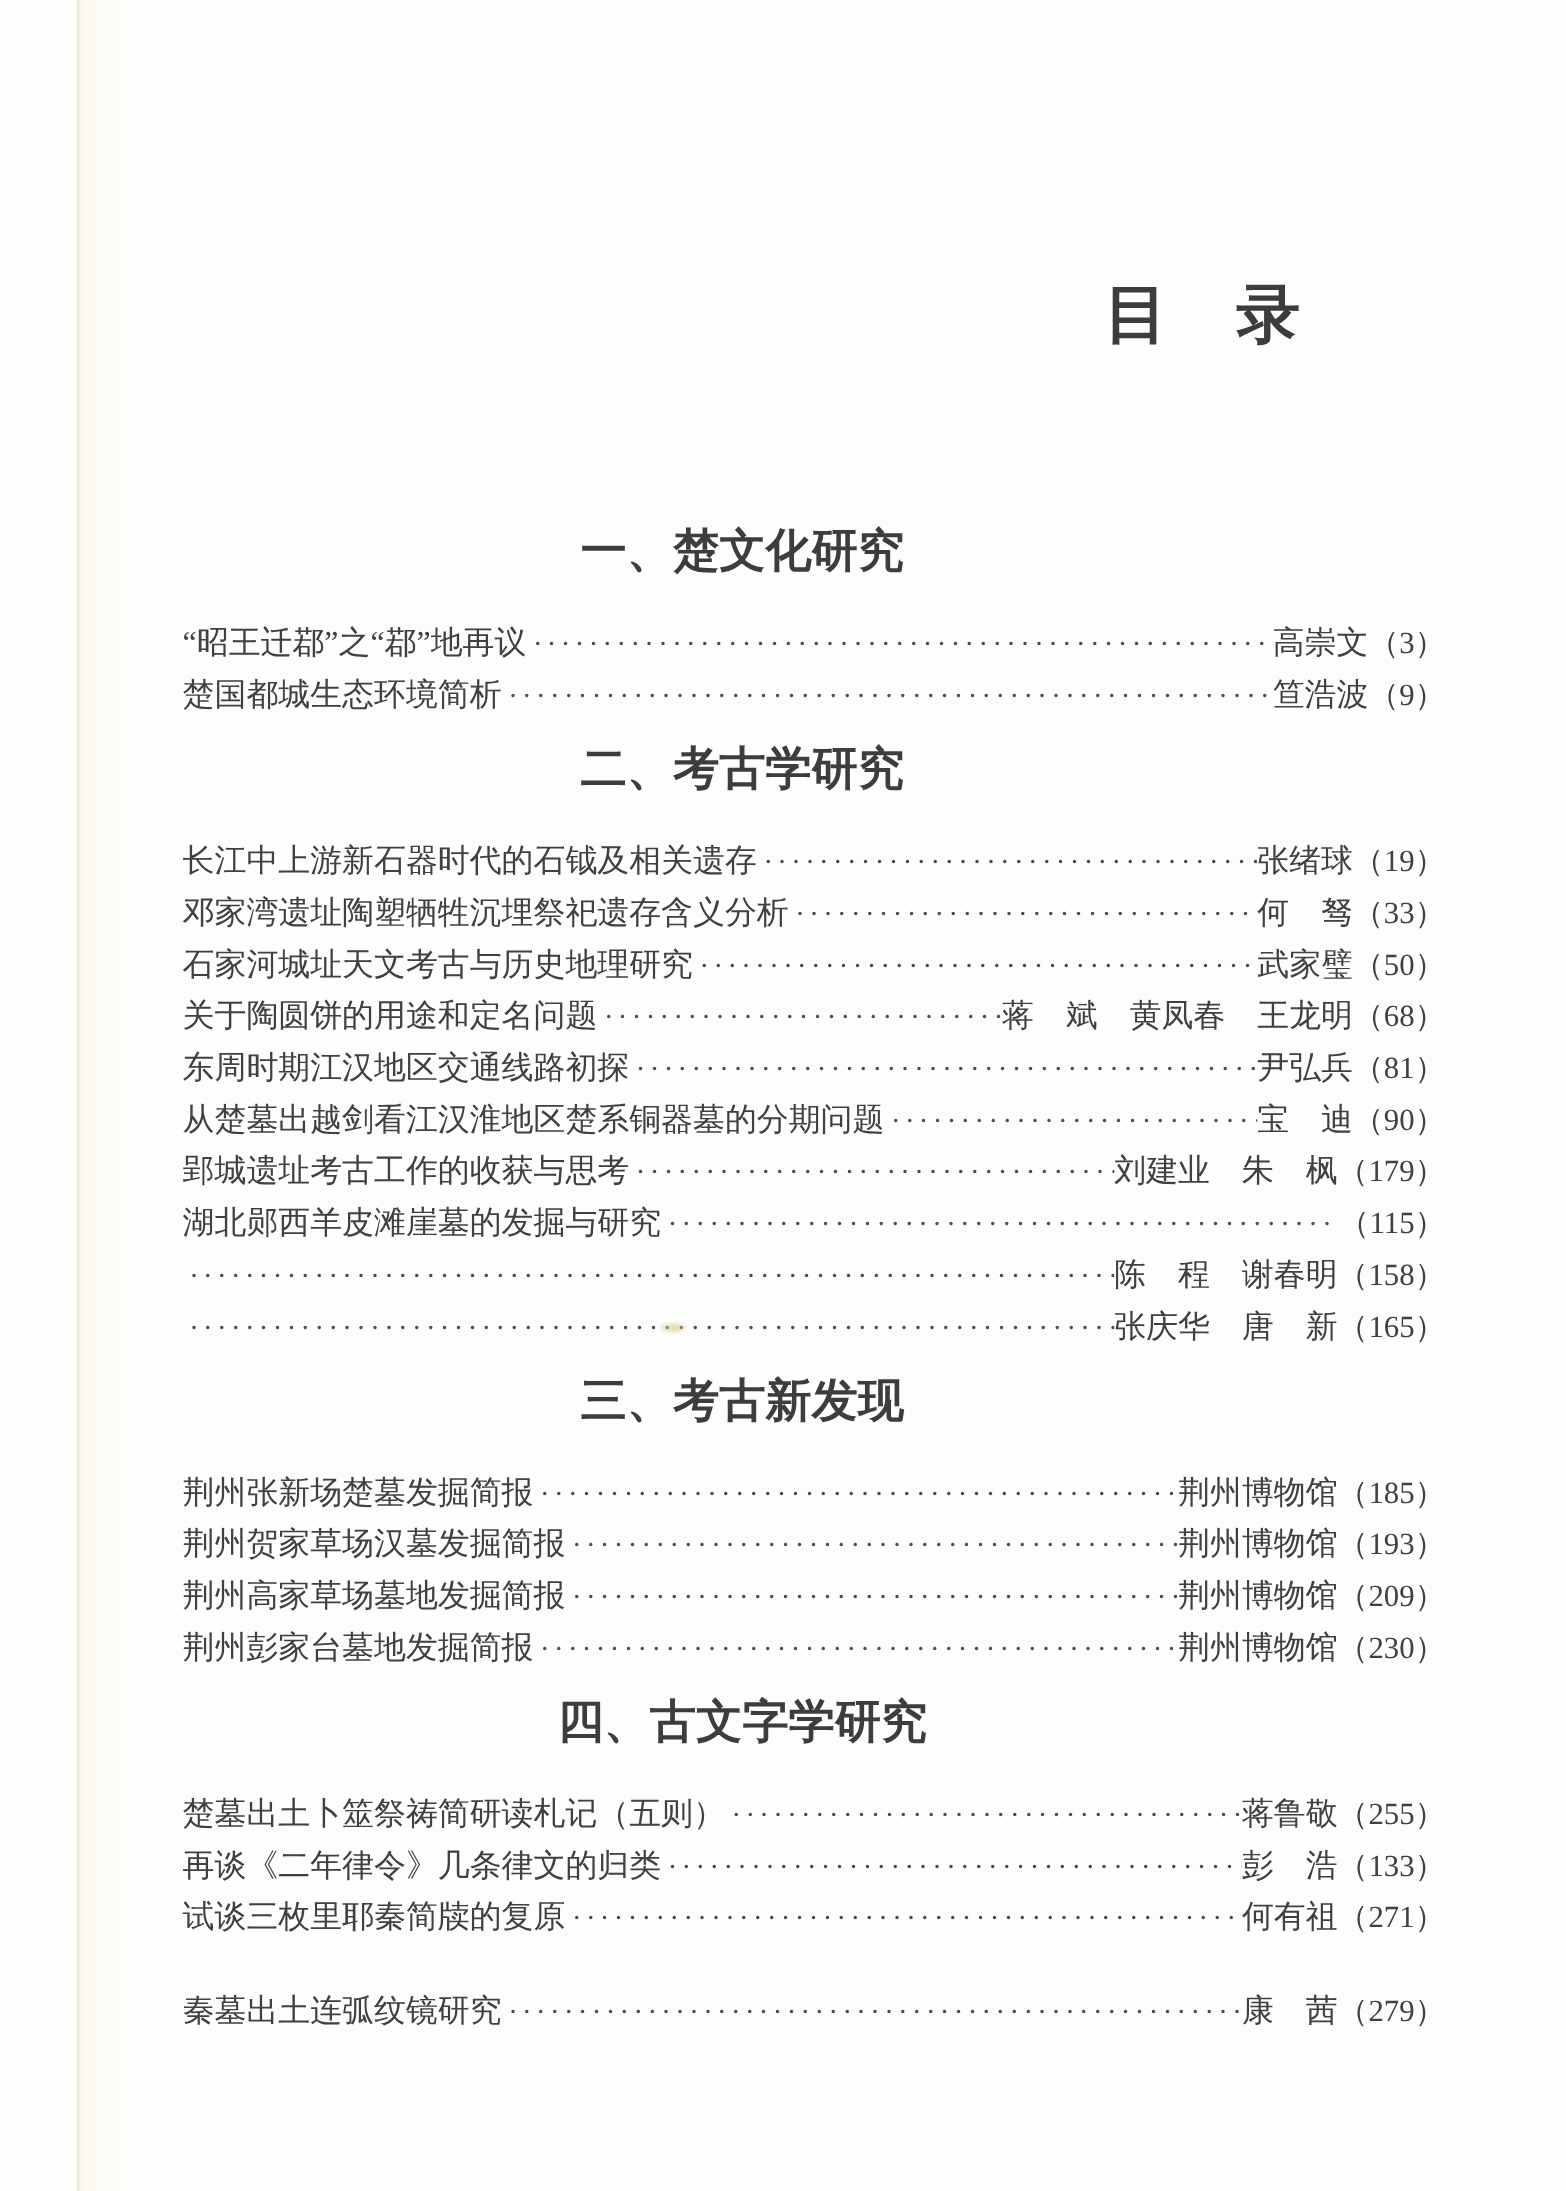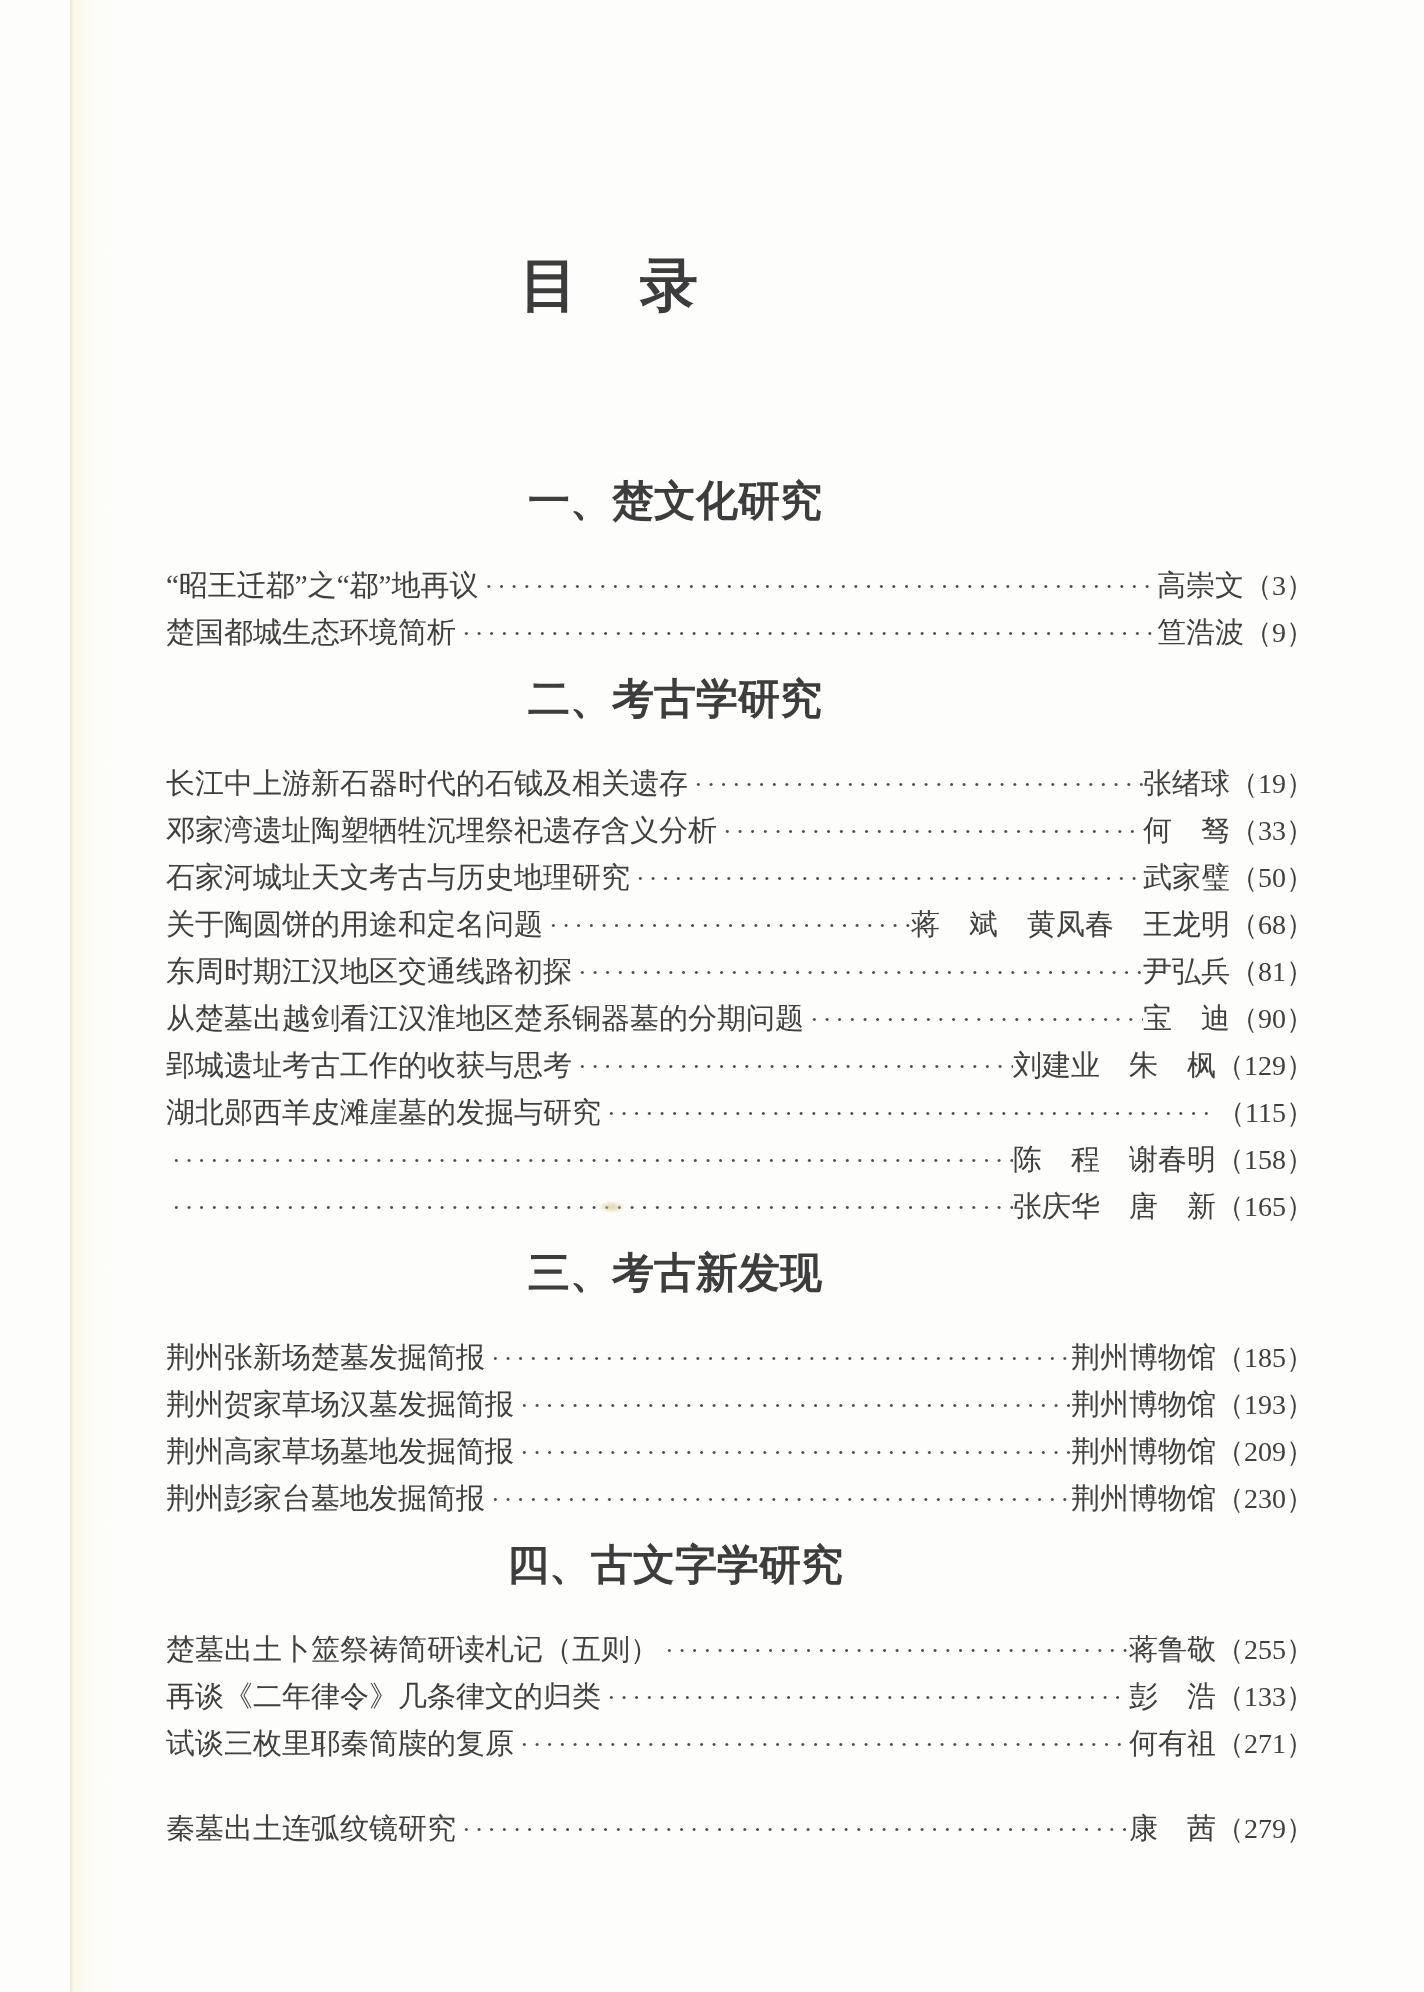--- a/index.html
+++ b/index.html
@@ -18,21 +18,21 @@
     background:linear-gradient(90deg,
       rgba(204,191,150,0.40) 0px,
       rgba(250,245,226,0.60) 4px,
       rgba(252,249,236,0.38) 22px,
       rgba(252,249,236,0) 46px);
     pointer-events:none;
   }
   .toc{position:absolute;left:166px;top:0;width:1148px;}
   .title{
     margin:250px 0 0;height:72px;line-height:72px;
-    text-align:center;transform:translateX(-130px);
+    text-align:right;transform:translateX(-130px);
     font-size:58px;font-weight:700;letter-spacing:2px;color:#3c3c3c;
   }
   .sec-h{
     margin:20px 0 0;height:46px;line-height:46px;
     text-align:center;transform:translateX(-65px);
     font-family:"Liberation Sans","DejaVu Sans",sans-serif;
     font-weight:700;font-size:42px;color:#3d3d3d;
   }
   .sec:first-child .sec-h{margin-top:156px;}
   .entries{list-style:none;margin:38px 0 0;padding:0;}
@@ -125,21 +125,21 @@
     <span class="t">从楚墓出越剑看江汉淮地区楚系铜器墓的分期问题</span>
     <span class="dots" aria-hidden="true">····························································································································································································································</span>
     <span class="a">宝　迪</span>
     <span class="p">（90）</span>
   </li>
 
   <li class="entry">
     <span class="t">郢城遗址考古工作的收获与思考</span>
     <span class="dots" aria-hidden="true">····························································································································································································································</span>
     <span class="a">刘建业　朱　枫</span>
-    <span class="p">（129）</span>
+    <span class="p">（179）</span>
   </li>
 
   <li class="entry">
     <span class="t">湖北郧西羊皮滩崖墓的发掘与研究</span>
     <span class="dots" aria-hidden="true">····························································································································································································································</span>
     <span class="p">（115）</span>
   </li>
 
   <li class="entry">
     <span class="dots" aria-hidden="true">····························································································································································································································</span>

